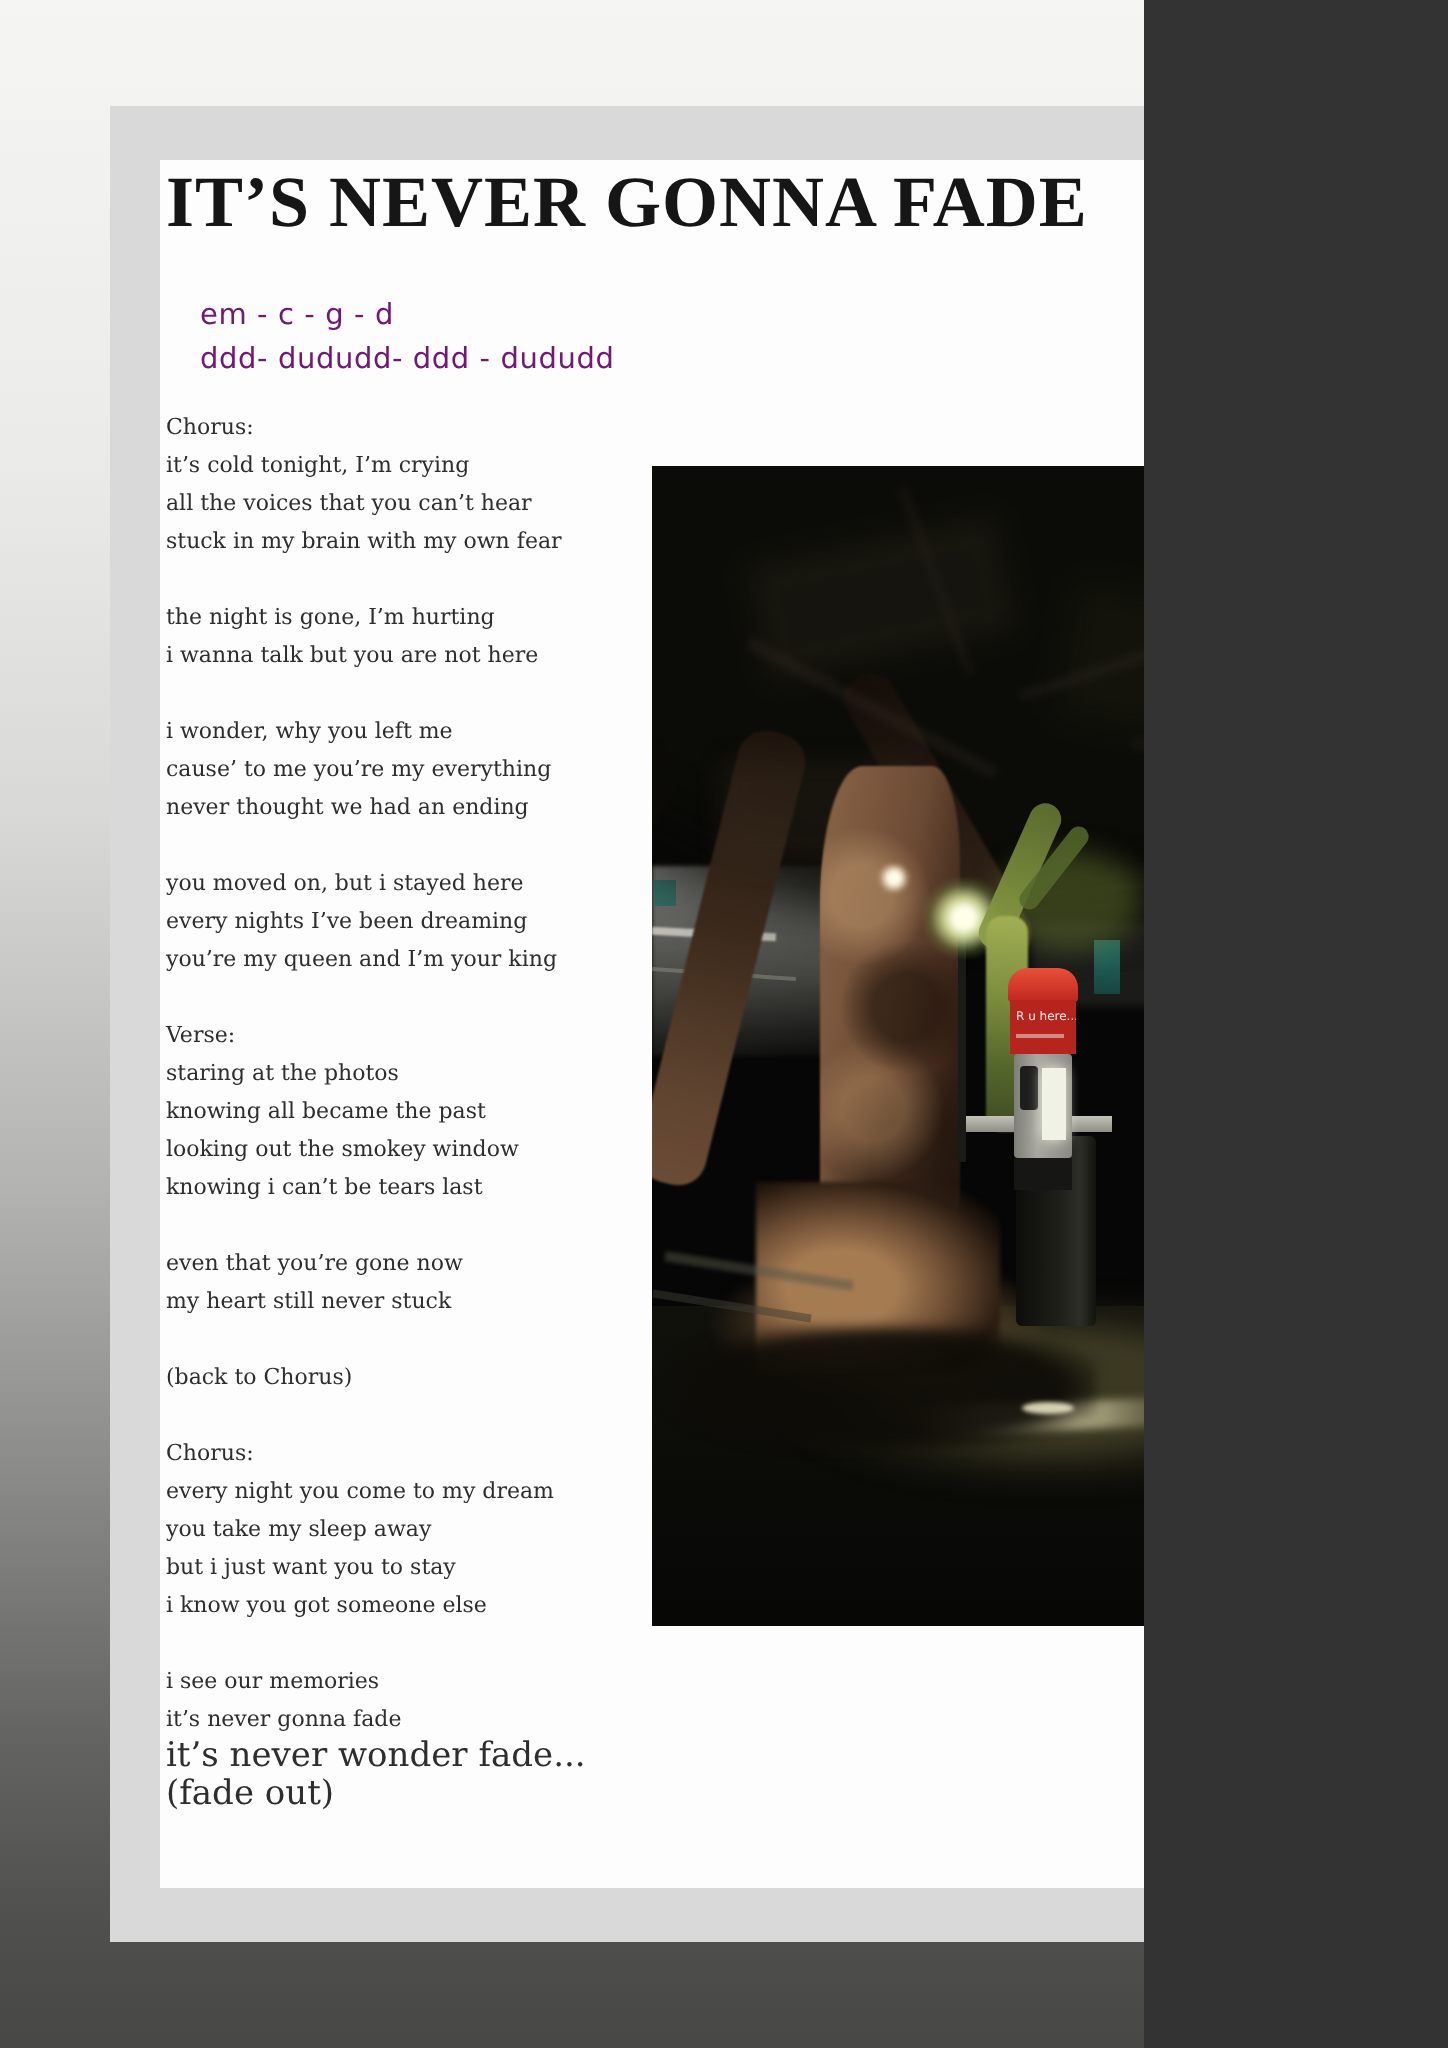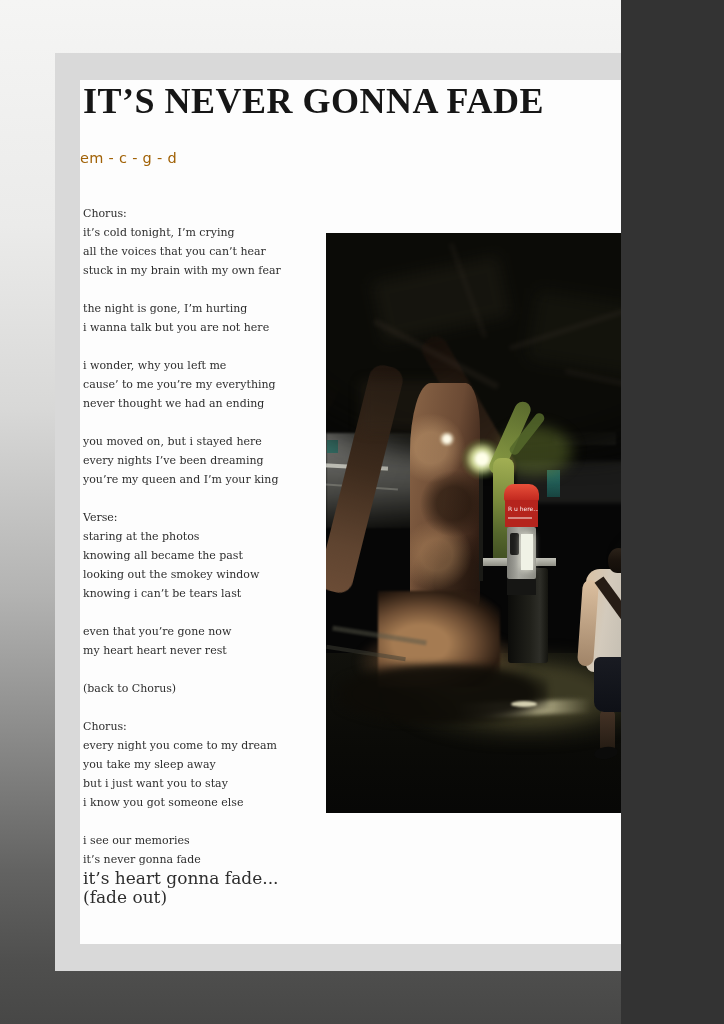--- a/index.html
+++ b/index.html
@@ -1,25 +1,25 @@
 <!DOCTYPE html>
 <html><head>
 <meta charset="utf-8">
 <style>
   html,body{margin:0;padding:0;background:#333;}
-  #app{position:relative;width:621px;height:1024px;overflow:hidden;
+  #app{position:relative;width:572px;height:1024px;overflow:hidden;
        background:linear-gradient(180deg,#f5f5f4 0%,#ebebea 22%,#d8d8d7 40%,#b3b3b2 58%,#8a8a89 72%,#636362 85%,#4f4f4e 94%,#474746 100%);
        font-family:"Liberation Sans",sans-serif;}
   .frame{position:absolute;left:55px;top:53px;width:614px;height:918px;background:#d9d9d9;z-index:1;}
   .paper{position:absolute;left:80px;top:80px;width:567px;height:864px;background:#fdfdfd;z-index:2;}
 
   .title{position:absolute;left:3px;top:1px;margin:0;font-family:"Liberation Serif",serif;font-weight:700;
          font-size:36px;line-height:40px;letter-spacing:.5px;color:#161616;white-space:nowrap;}
-  .chords{position:absolute;left:0;top:67px;font-family:"DejaVu Sans",sans-serif;font-size:14.5px;
-          line-height:22px;color:#a16207;letter-spacing:.3px;}
+  .chords{position:absolute;left:20px;top:67px;font-family:"DejaVu Sans",sans-serif;font-size:14.5px;
+          line-height:22px;color:#701a75;letter-spacing:.3px;}
   .lyrics-block{position:absolute;left:3px;top:124px;width:320px;font-family:"DejaVu Serif",serif;
                 color:#2e2e2e;}
   .lyric-line{height:19px;line-height:19px;font-size:11px;white-space:nowrap;}
   .lyric-line.lg{font-size:17px;}
 
   
   .photo{position:absolute;left:326px;top:233px;width:390px;height:580px;background:#060606;overflow:hidden;z-index:3;}
   .photo *{position:absolute;}
 
   .road-left{left:0;top:200px;width:90px;height:95px;z-index:1;opacity:.92;filter:blur(1px);
@@ -143,20 +143,21 @@
 <body>
 
 <div id="app">
 
   <div class="frame"></div>
 
   <div class="paper">
     <h1 class="title">IT’S NEVER GONNA FADE</h1>
     <div class="chords">
       <div>em - c - g - d</div>
+      <div>ddd- dududd- ddd - dududd</div>
     </div>
     <div class="lyrics-block">
       <div>
 
       <div class="lyric-line">Chorus:</div>
           <div class="lyric-line">it’s cold tonight, I’m crying</div>
           <div class="lyric-line">all the voices that you can’t hear</div>
           <div class="lyric-line">stuck in my brain with my own fear</div>
           <div class="lyric-line">&nbsp;</div>
           <div class="lyric-line">the night is gone, I’m hurting</div>
@@ -170,34 +171,34 @@
           <div class="lyric-line">every nights I’ve been dreaming</div>
           <div class="lyric-line">you’re my queen and I’m your king</div>
           <div class="lyric-line">&nbsp;</div>
           <div class="lyric-line">Verse:</div>
           <div class="lyric-line">staring at the photos</div>
           <div class="lyric-line">knowing all became the past</div>
           <div class="lyric-line">looking out the smokey window</div>
           <div class="lyric-line">knowing i can’t be tears last</div>
           <div class="lyric-line">&nbsp;</div>
           <div class="lyric-line">even that you’re gone now</div>
-          <div class="lyric-line">my heart heart never rest</div>
+          <div class="lyric-line">my heart still never stuck</div>
           <div class="lyric-line">&nbsp;</div>
           <div class="lyric-line">(back to Chorus)</div>
           <div class="lyric-line">&nbsp;</div>
           <div class="lyric-line">Chorus:</div>
           <div class="lyric-line">every night you come to my dream</div>
           <div class="lyric-line">you take my sleep away</div>
           <div class="lyric-line">but i just want you to stay</div>
           <div class="lyric-line">i know you got someone else</div>
           <div class="lyric-line">&nbsp;</div>
           <div class="lyric-line">i see our memories</div>
           <div class="lyric-line">it’s never gonna fade</div>
         </div>
-      <div class="lyric-line lg">it’s heart gonna fade...</div>
+      <div class="lyric-line lg">it’s never wonder fade...</div>
       <div class="lyric-line lg">(fade out)</div>
     </div>
   </div>
 
   <div class="photo">
     <div class="road-left"></div>
     <div class="curb-line"></div>
     <div class="curb-line2"></div>
     <div class="road-pole"></div>
     <div class="teal-sign1"></div>

